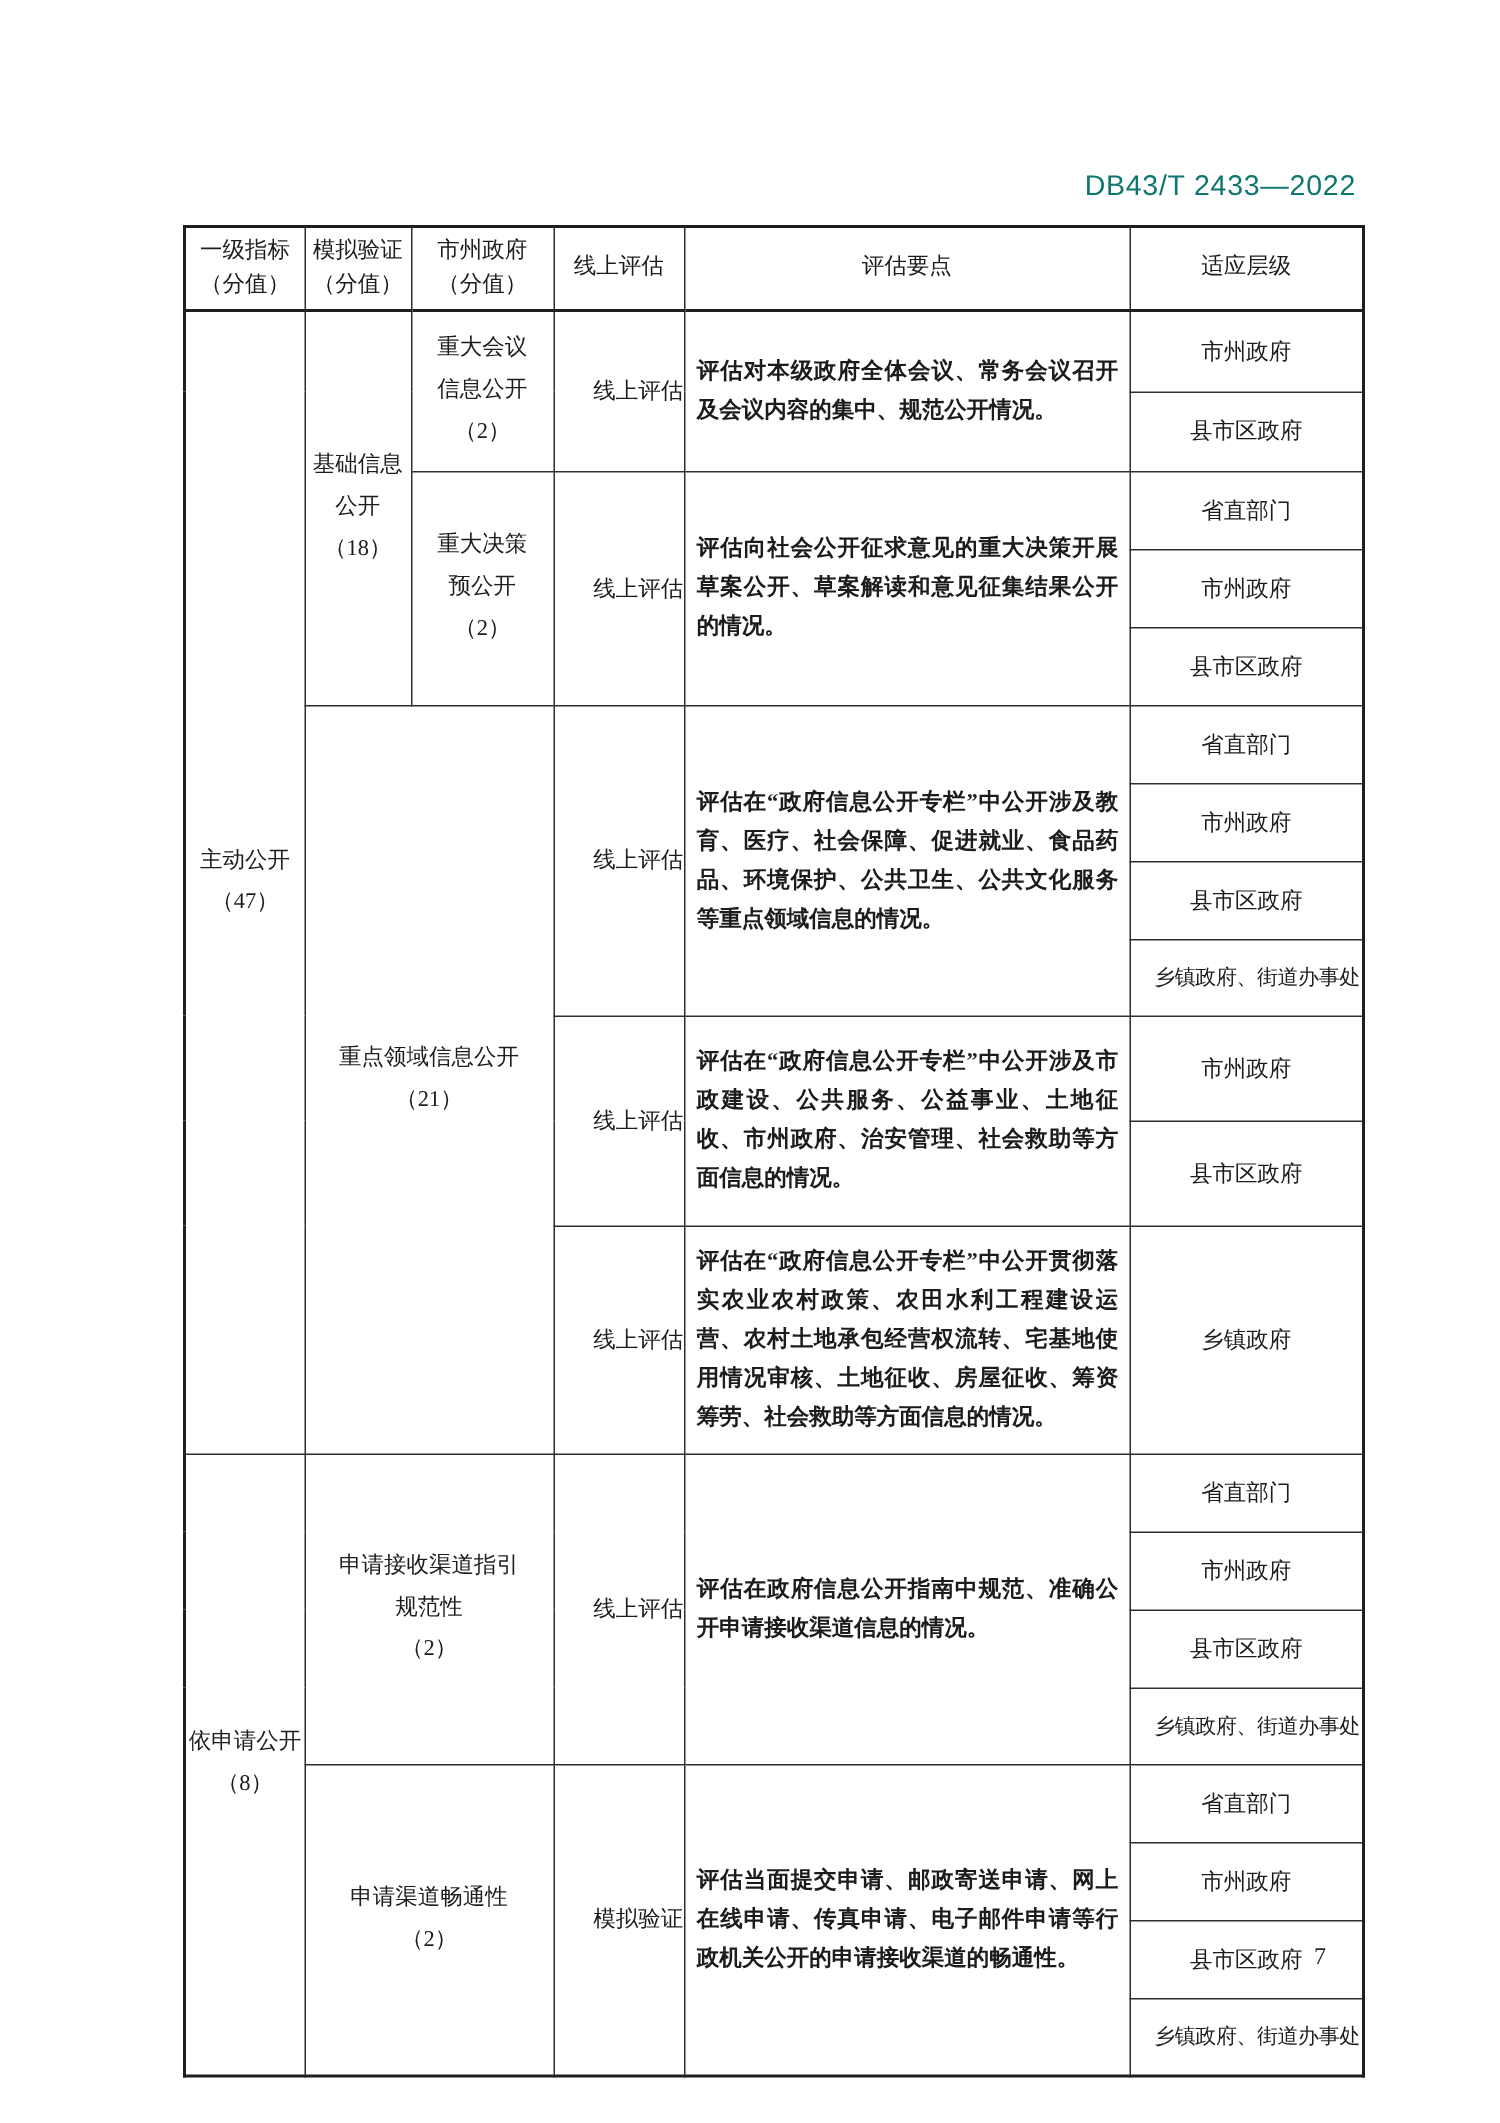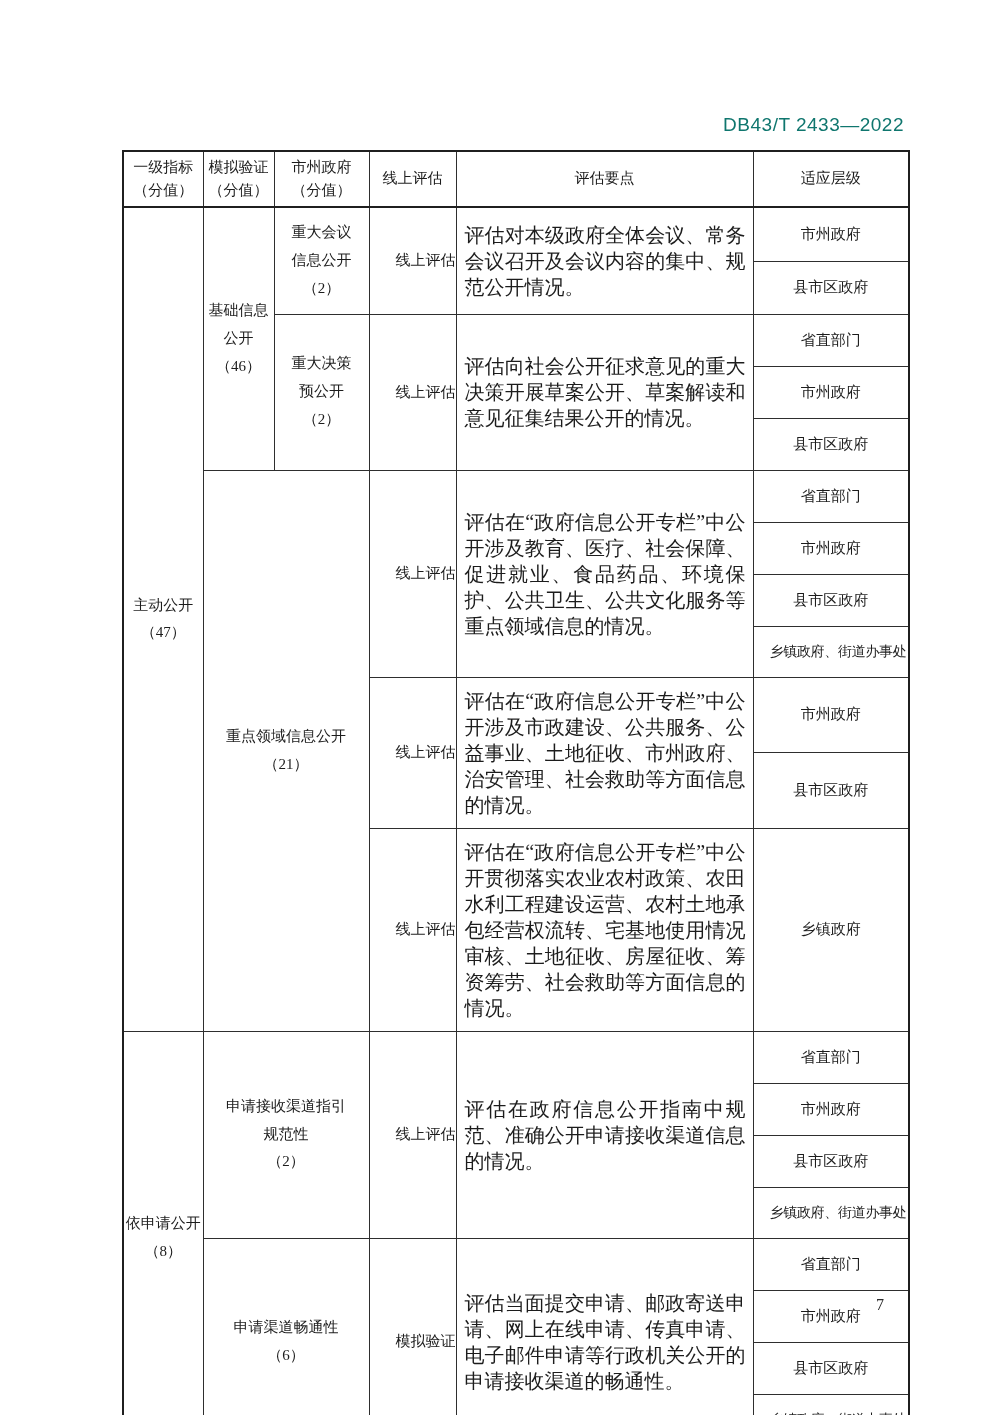--- a/index.html
+++ b/index.html
@@ -28,22 +28,23 @@
     height:56px; font-size:15px; text-align:center;
     white-space:pre-line; line-height:1.55;
     border-bottom:2px solid #1f1f1f;
   }
   td.ind {
     text-align:center; white-space:pre-line;
     font-size:15px; line-height:1.85; padding:2px 1px;
   }
   td.method { text-align:right; font-size:15px; }
   td.point {
-    text-align:justify; font-size:20px; line-height:26px;
+    text-align:justify; font-size:15px; line-height:26px;
     padding:10px 7px 10px 8px;
+    font-weight:bold;
   }
   td.level {
     text-align:center; font-size:15px; white-space:nowrap; padding:16px;
   }
   td.level.tight { font-size:14px; letter-spacing:-0.3px;text-align:center; }
   .h54{height:54px} .h53{height:53px} .h37{height:37px} .h38{height:38px}
   .h40{height:40px} .h70{height:70px} .h152{height:152px} .h39{height:39px}
   .page-number {
     position:absolute; left:876px; top:1296px; font-size:16px; color:#2a2a2a;
   }
@@ -74,21 +75,21 @@
       <th>评估要点</th>
       <th>适应层级</th>
     </tr>
   </thead>
   <tbody>
     <tr>
       <td class="ind" rowspan="12">主动公开
 （47）</td>
       <td class="ind" rowspan="5">基础信息
 公开
-（46）</td>
+（18）</td>
       <td class="ind" rowspan="2">重大会议
 信息公开
 （2）</td>
       <td class="method" rowspan="2">线上评估</td>
       <td class="point" rowspan="2">评估对本级政府全体会议、常务会议召开及会议内容的集中、规范公开情况。</td>
       <td class="level h54">市州政府</td>
     </tr>
     <tr>
       <td class="level h53">县市区政府</td>
     </tr>
@@ -149,21 +150,21 @@
       <td class="level h39">市州政府</td>
     </tr>
     <tr>
       <td class="level h39">县市区政府</td>
     </tr>
     <tr>
       <td class="level h39 tight">乡镇政府、街道办事处</td>
     </tr>
     <tr>
       <td class="ind" colspan="2" rowspan="4">申请渠道畅通性
-（6）</td>
+（2）</td>
       <td class="method" rowspan="4">模拟验证</td>
       <td class="point" rowspan="4">评估当面提交申请、邮政寄送申请、网上在线申请、传真申请、电子邮件申请等行政机关公开的申请接收渠道的畅通性。</td>
       <td class="level h38">省直部门</td>
     </tr>
     <tr>
       <td class="level h38">市州政府</td>
     </tr>
     <tr>
       <td class="level h38">县市区政府</td>
     </tr>

